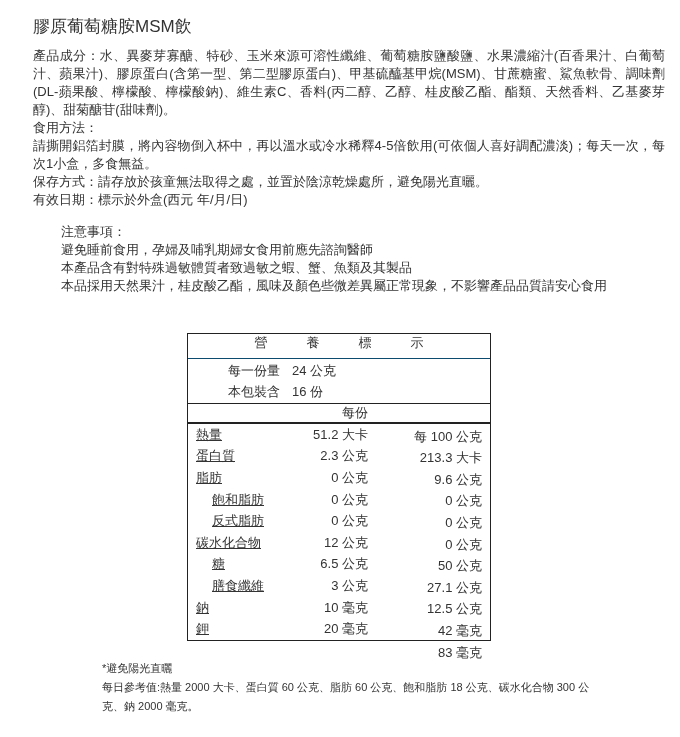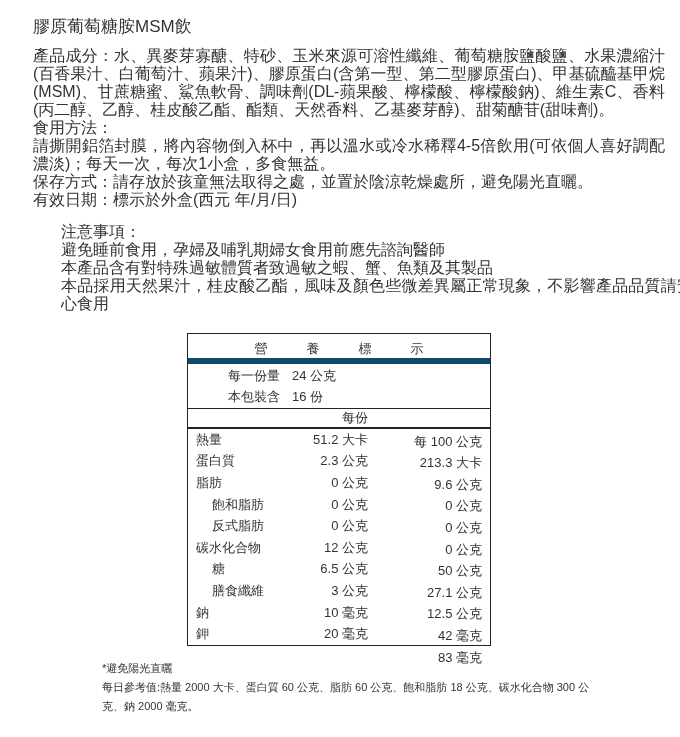--- a/index.html
+++ b/index.html
@@ -10,21 +10,21 @@
   body {
     position: relative;
     width: 680px;
     height: 737px;
     font-family: "Liberation Sans", sans-serif;
     color: #333333;
     overflow: hidden;
   }
   .abs { position: absolute; }
   .body-text {
-    font-size: 16px;
+    font-size: 13px;
     line-height: 18px;
     text-align: justify;
   }
   #doc-title {
     left: 33px;
     top: 18px;
     font-size: 17px;
     line-height: 18px;
   }
   #ingredients {
@@ -48,23 +48,23 @@
     left: 187px;
     top: 333px;
     width: 304px;
     box-sizing: border-box;
     border: 1px solid #222222;
     font-size: 13px;
     color: #333333;
   }
   .nt-title {
     height: 24px;
-    border-bottom: 6px solid #0c4a6e;
-    display: flex;
-    align-items: flex-end;
+    border-bottom: 1px solid #0c4a6e;
+    display: flex;
+    align-items: flex-start;
     justify-content: center;
   }
   .nt-title span {
     letter-spacing: 3em;
     margin-right: -3em;
     white-space: nowrap;
   }
   .nt-info {
     border-bottom: 1px solid #222222;
     padding: 1px 0;
@@ -86,20 +86,21 @@
   .nt-row {
     height: 21.6px;
     display: flex;
     align-items: center;
   }
   .c1 {
     width: 110px;
     padding-left: 8px;
     box-sizing: border-box;
     text-align: left;
+    text-decoration: underline;
   }
   .c1.indent { padding-left: 24px; }
   .c2 {
     width: 70px;
     text-align: right;
     white-space: nowrap;
   }
   .c3 {
     flex: 1;
     text-align: right;

